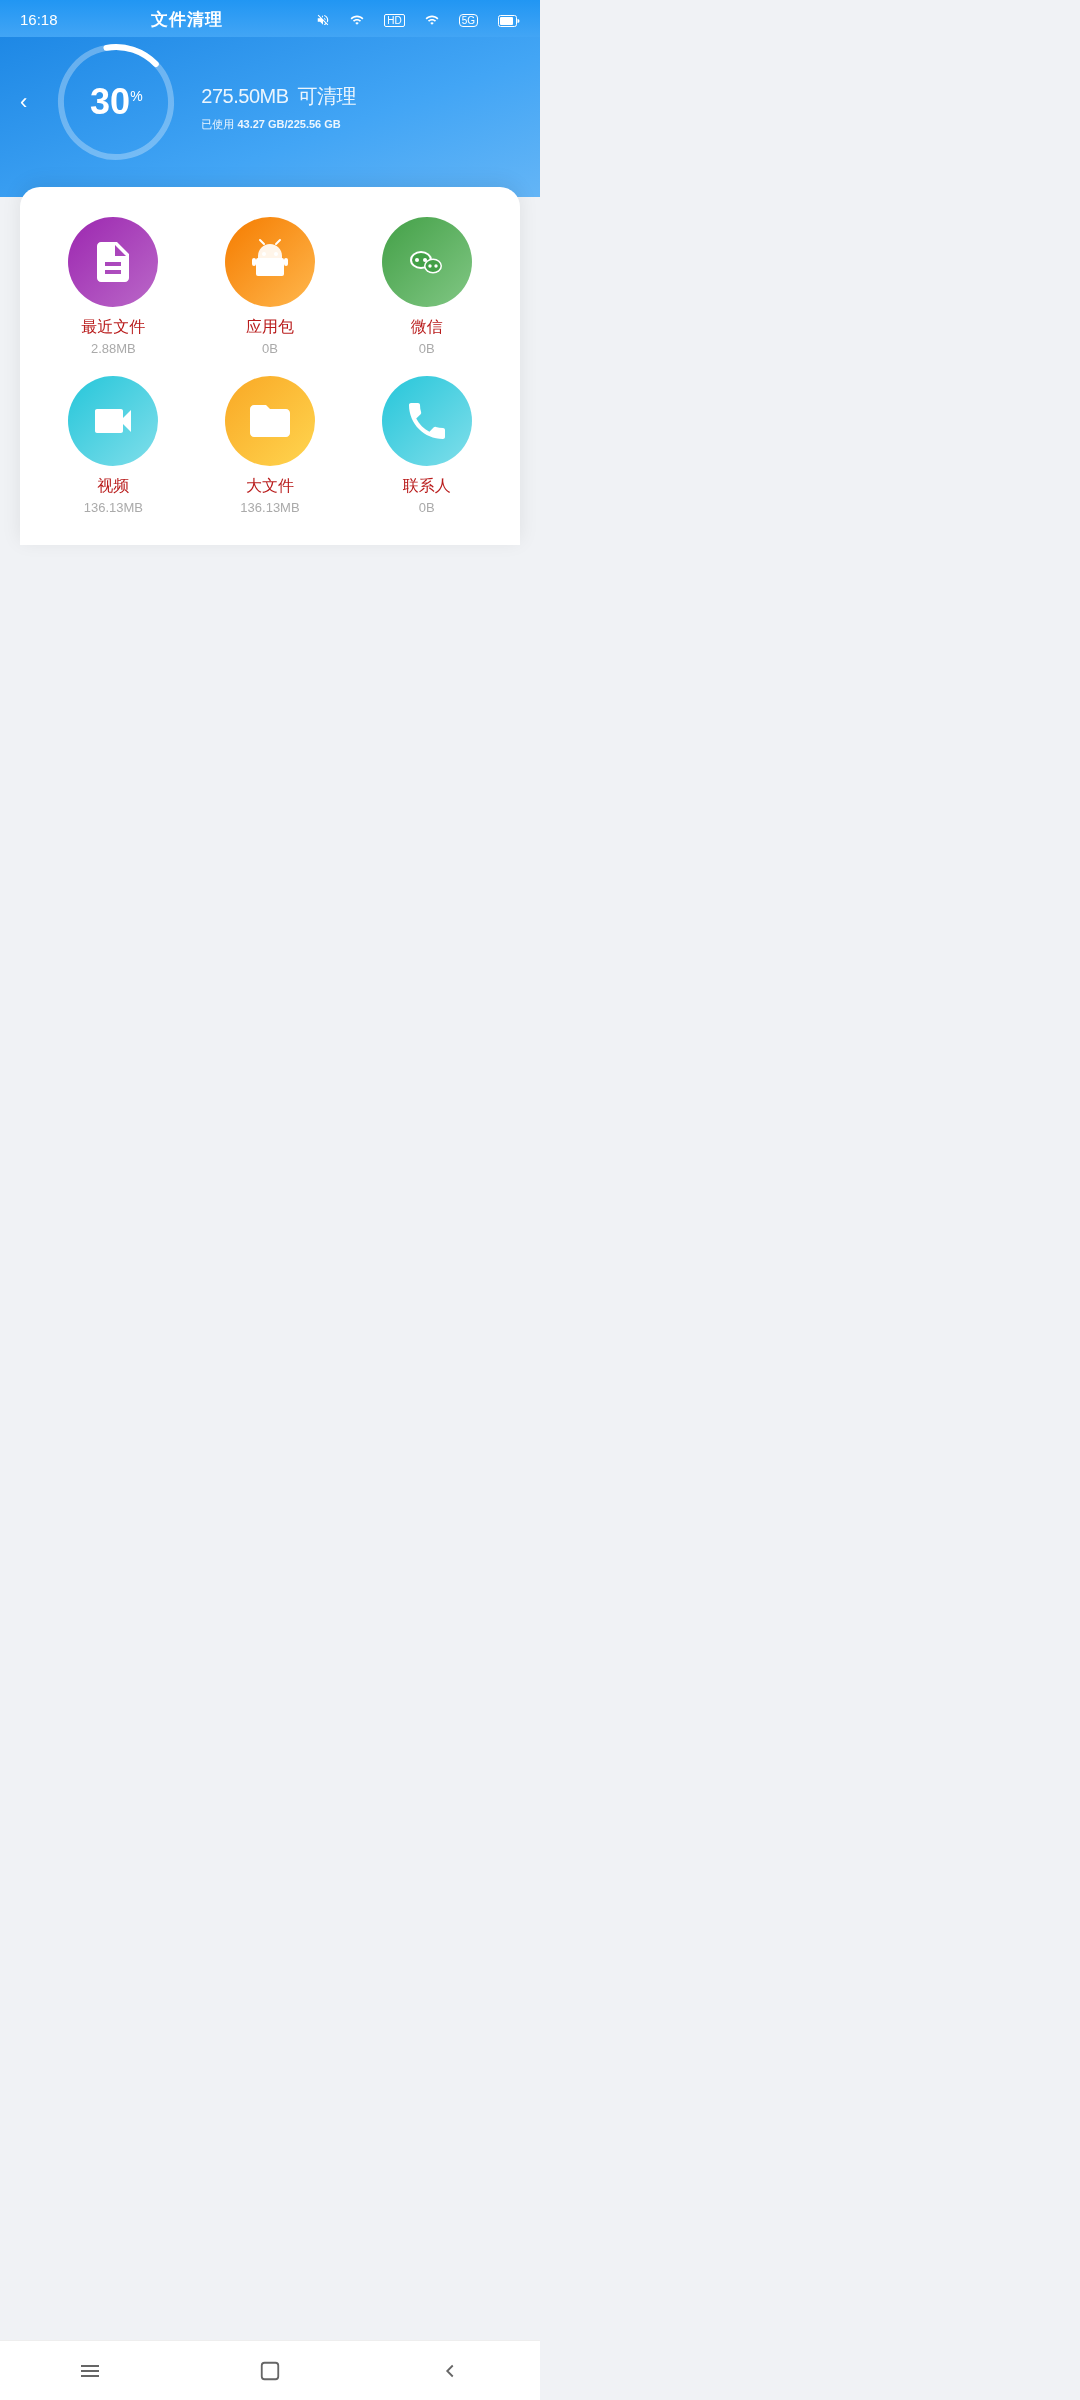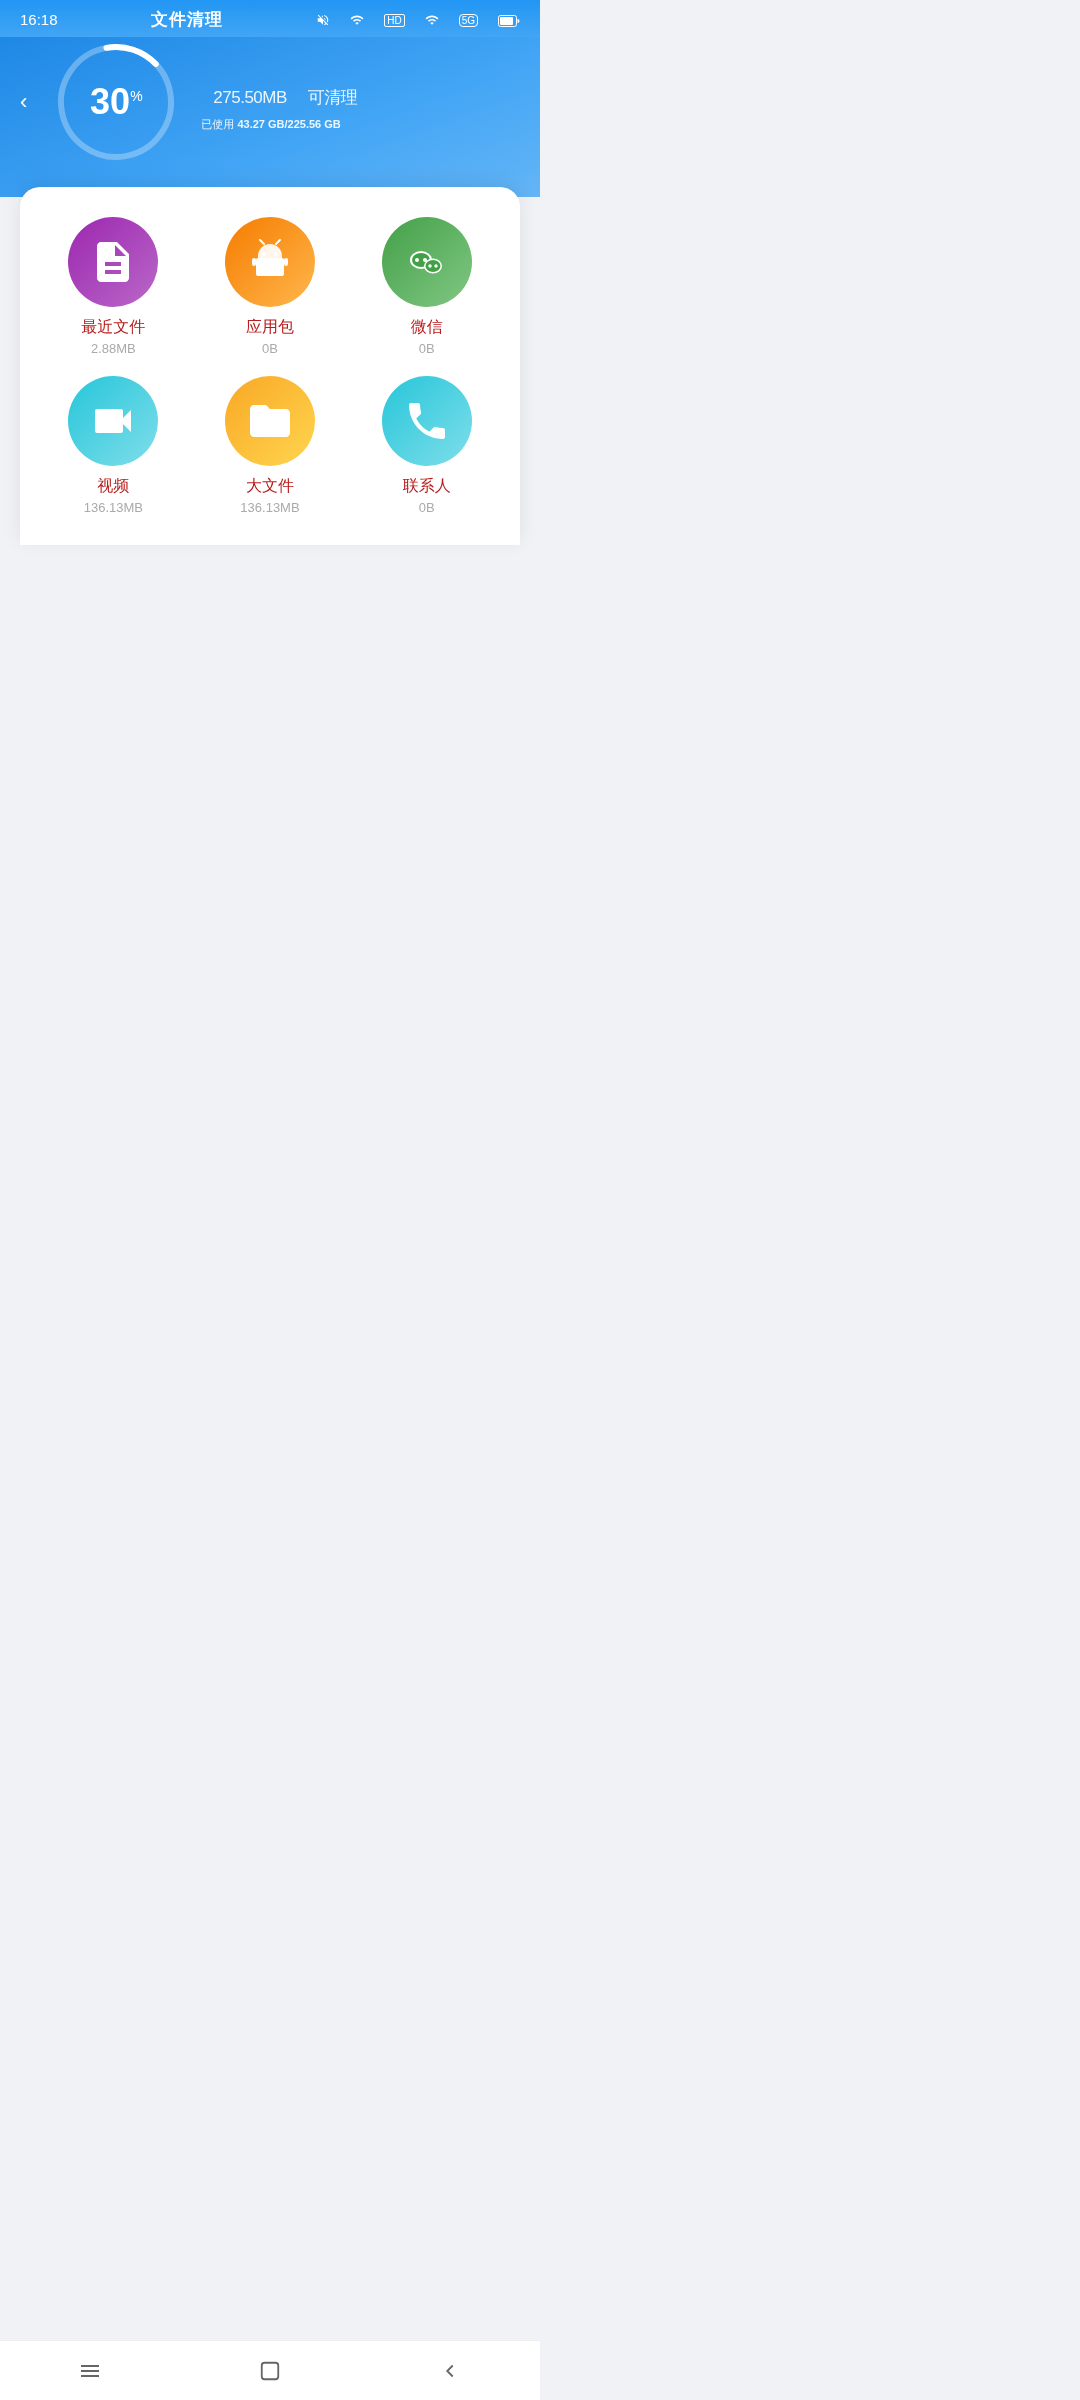--- a/index.html
+++ b/index.html
@@ -85,23 +85,23 @@
     .storage-info {
       color: white;
       flex: 1;
     }
     .storage-size {
       font-size: 34px;
       font-weight: 700;
       letter-spacing: -0.5px;
     }
     .storage-size span {
-      font-size: 17px;
+      font-size: 20px;
       font-weight: 400;
-      margin-left: 12px;
+      margin-left: 0;
       opacity: 0.9;
     }
     .storage-used {
       font-size: 11px;
       margin-top: 6px;
       opacity: 0.9;
     }
     .storage-used em {
       font-style: normal;
       font-weight: 600;

